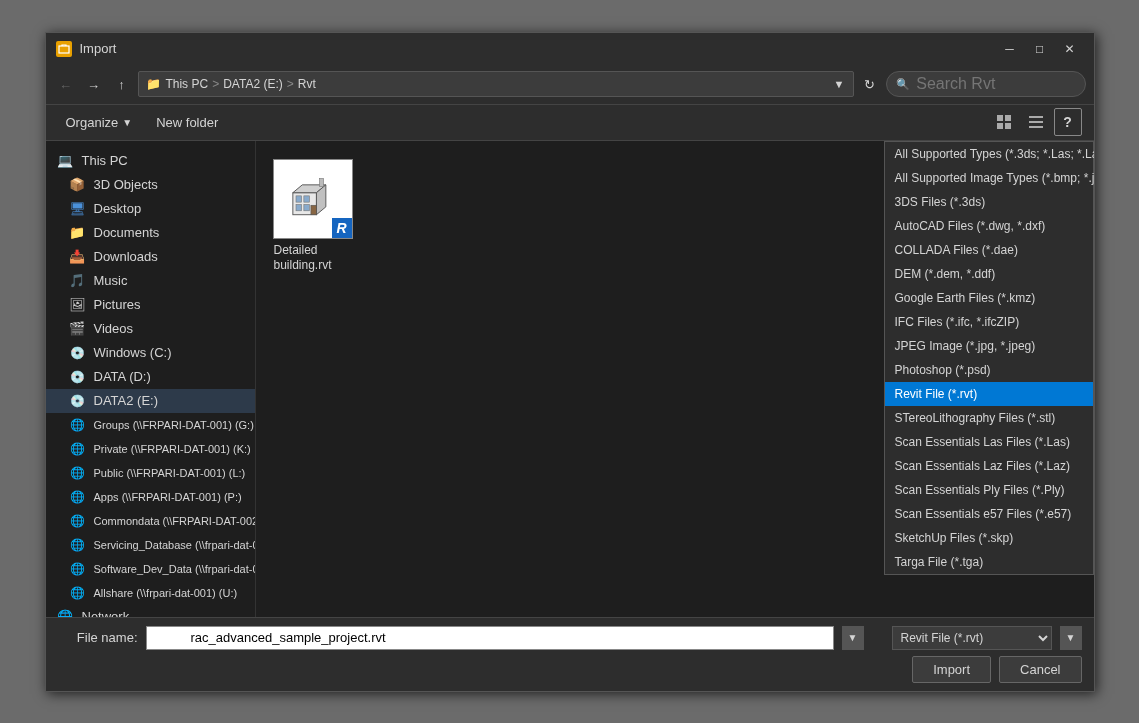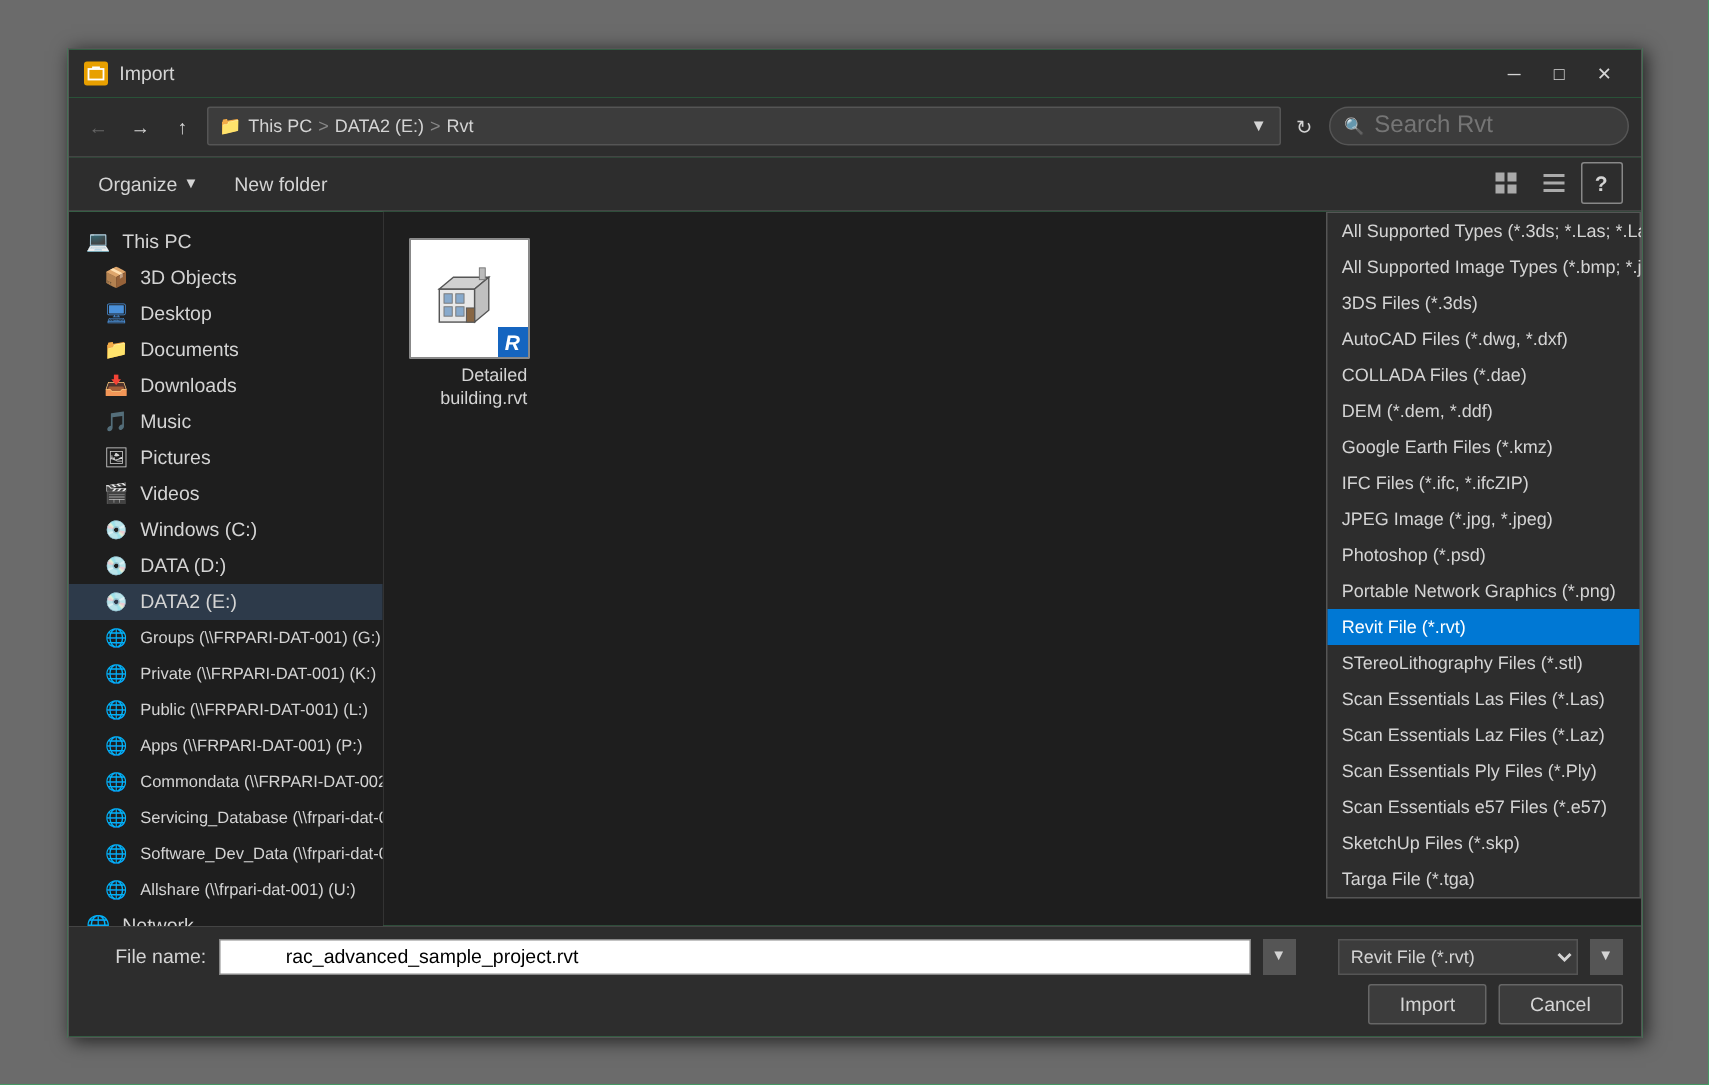--- a/index.html
+++ b/index.html
@@ -269,21 +269,21 @@
       font-weight: bold;
       width: 20px;
       height: 20px;
       display: flex;
       align-items: center;
       justify-content: center;
       font-style: italic;
     }
     .file-name {
       font-size: 12px;
-      text-align: right;
+      text-align: left;
       color: #d4d4d4;
       word-break: break-word;
       line-height: 1.3;
     }
     .dropdown-item {
       padding: 5px 10px;
       font-size: 12px;
       color: #d4d4d4;
       cursor: pointer;
       white-space: nowrap;
@@ -558,21 +558,20 @@
         <div class="dropdown-item">All Supported Types (*.3ds; *.Las; *.Laz; *.Ply; *.b</div>
         <div class="dropdown-item">All Supported Image Types (*.bmp; *.jpg; *.png;</div>
         <div class="dropdown-item">3DS Files (*.3ds)</div>
         <div class="dropdown-item">AutoCAD Files (*.dwg, *.dxf)</div>
         <div class="dropdown-item">COLLADA Files (*.dae)</div>
         <div class="dropdown-item">DEM (*.dem, *.ddf)</div>
         <div class="dropdown-item">Google Earth Files (*.kmz)</div>
         <div class="dropdown-item">IFC Files (*.ifc, *.ifcZIP)</div>
         <div class="dropdown-item">JPEG Image (*.jpg, *.jpeg)</div>
         <div class="dropdown-item">Photoshop (*.psd)</div>
-        <div class="dropdown-item">Portable Network Graphics (*.png)</div>
         <div class="dropdown-item selected">Revit File (*.rvt)</div>
         <div class="dropdown-item">STereoLithography Files (*.stl)</div>
         <div class="dropdown-item">Scan Essentials Las Files (*.Las)</div>
         <div class="dropdown-item">Scan Essentials Laz Files (*.Laz)</div>
         <div class="dropdown-item">Scan Essentials Ply Files (*.Ply)</div>
         <div class="dropdown-item">Scan Essentials e57 Files (*.e57)</div>
         <div class="dropdown-item">SketchUp Files (*.skp)</div>
         <div class="dropdown-item">Targa File (*.tga)</div>
 
       </div>

